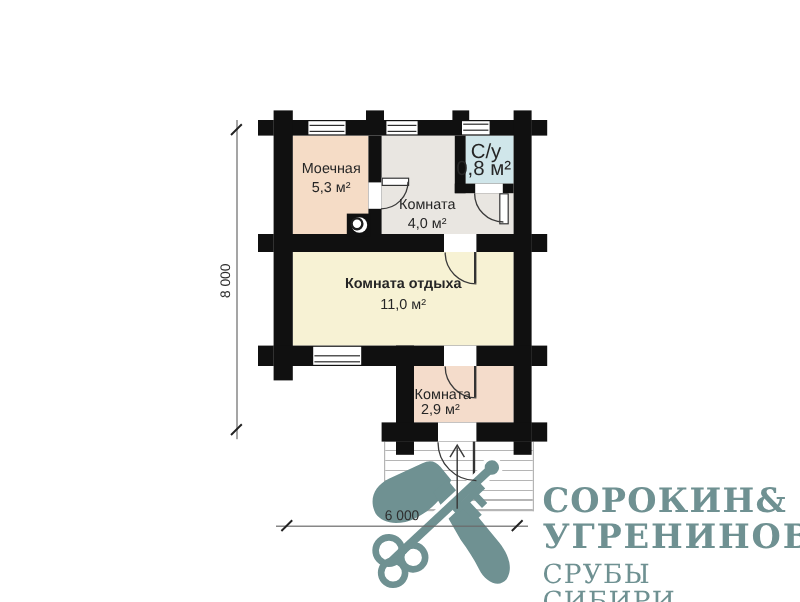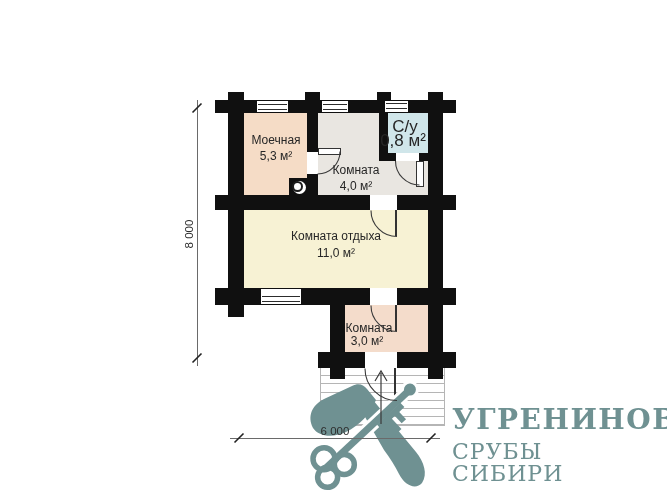--- a/index.html
+++ b/index.html
@@ -120,24 +120,24 @@
 
   <div class="dimline" style="left:197px;top:100px;width:1px;height:266px;"></div>
   <div class="dimline" style="left:230px;top:438px;width:210px;height:1px;"></div>
 
   <div class="lbl" style="left:276px;top:141px;">Моечная</div>
   <div class="lbl" style="left:276px;top:157px;">5,3 м²</div>
   <div class="lbl" style="left:356px;top:171px;">Комната</div>
   <div class="lbl" style="left:356px;top:187px;">4,0 м²</div>
   <div class="lbl small" style="left:405px;top:127px;">С/у</div>
   <div class="lbl small" style="left:403px;top:141px;">0,8 м²</div>
-  <div class="lbl" style="left:336px;top:237px;">Комната отдыха</div>
+  <div class="lbl" style="left:336px;top:237px;font-weight:bold;">Комната отдыха</div>
   <div class="lbl" style="left:336px;top:254px;">11,0 м²</div>
   <div class="lbl" style="left:369px;top:329px;">Комната</div>
-  <div class="lbl" style="left:367px;top:342px;">3,0 м²</div>
+  <div class="lbl" style="left:367px;top:342px;">2,9 м²</div>
 
   <div class="lbl dim rot" style="left:189px;top:234px;">8 000</div>
   <div class="lbl dim" style="left:335px;top:431px;">6 000</div>
 
   <svg class="logo-icon" width="152" height="128" viewBox="0 0 152 128">
     <g fill="#6f9192">
 
       <path d="M7 54 C1 42 6 31 18 25 L46 12 C52 9 57 10 61 15 L70 26 C64 40 54 51 40 58 C27 64 13 63 7 54 Z"></path>
 
       <path d="M55 36 L67 26 L110 78 C118 88 122 100 116 109 C110 116 99 112 93 100 C89 92 84 84 78 76 Z"></path>
@@ -171,17 +171,21 @@
     </g>
     <g fill="none" stroke="#222" stroke-width="1.6">
       <path d="M192.5 112.5 L201.5 103.5"></path>
       <path d="M192.5 362.5 L201.5 353.5"></path>
       <path d="M234.5 442.5 L243.5 433.5"></path>
       <path d="M426.5 442.5 L435.5 433.5"></path>
     </g>
   </svg>
 
   <div class="logo-text">
+    <div class="l1">
+      <span>СОРОКИН</span>
+      <span>&amp;</span>
+    </div>
     <div class="l2">УГРЕНИНОВ</div>
     <div class="l3">СРУБЫ СИБИРИ</div>
   </div>
 
 </div>
 
 </body></html>

